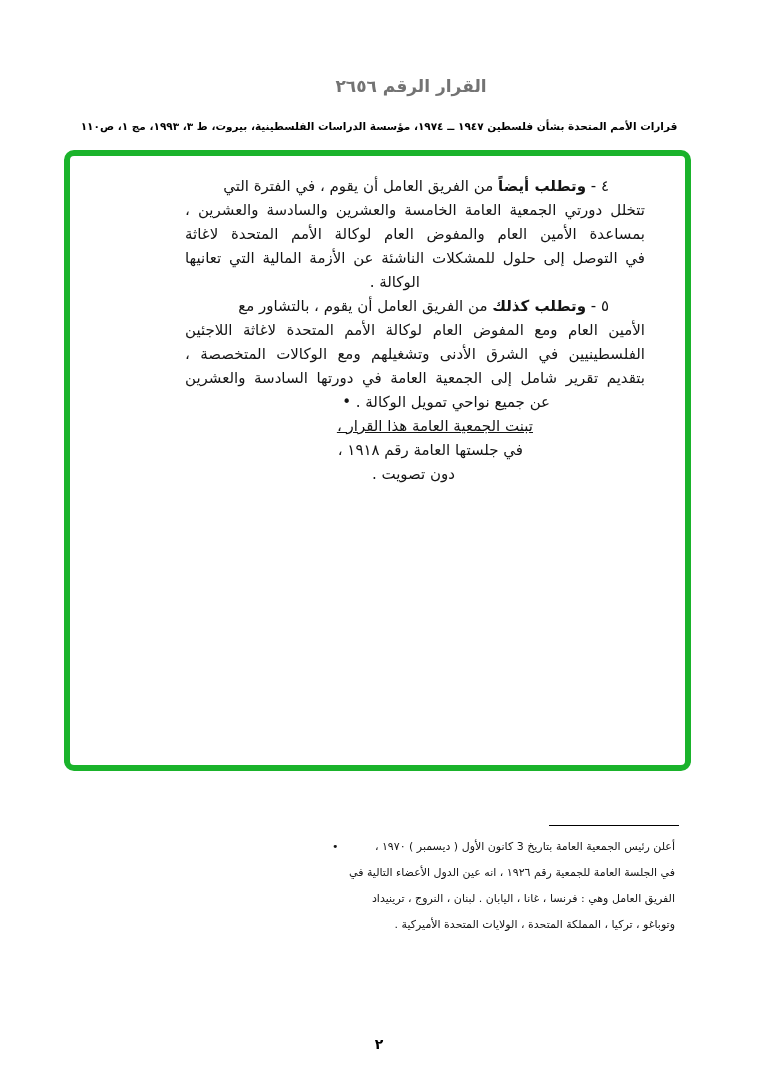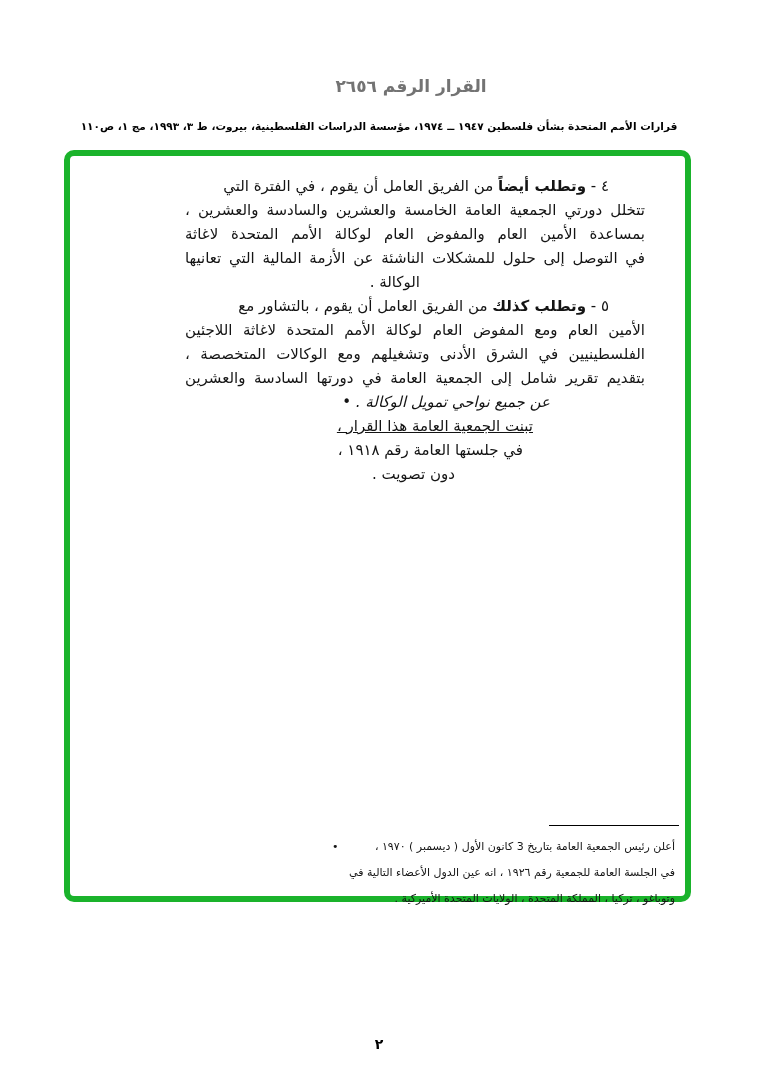--- a/index.html
+++ b/index.html
@@ -18,39 +18,39 @@
     letter-spacing: 0.5px;
     margin-left: 32px;
   }
   .doc-source {
     position: absolute; top: 120px; left: 0; width: 758px;
     text-align: center; direction: rtl;
     font-size: 10.5px; font-weight: bold; color: #000;
   }
   .green-box {
     position: absolute; left: 64px; top: 150px;
-    width: 627px; height: 752px;
+    width: 627px; height: 621px;
     border: 6px solid #1ab32b;
     border-radius: 10px;
     background: #ffffff;
   }
   .main-text {
     position: absolute; right: 40px; top: 18px;
     width: 460px;
     direction: rtl;
     font-size: 15px; line-height: 24px;
     color: #141414;
     text-align: right;
   }
   .line { min-height: 24px; white-space: nowrap; }
   .line.full { text-align: justify; text-align-last: justify; white-space: normal; }
   .line.indent { padding-right: 36px; }
   .line .para-bold { font-weight: bold; }
   .line.pos-wakala   { padding-right: 225px; }
-  .line.pos-center   { padding-right: 95px; font-style: italic; }
+  .line.pos-center   { padding-right: 95px; }
   .line.pos-adopt    { padding-right: 112px; text-decoration: underline; }
   .line.pos-session  { padding-right: 122px; }
   .line.pos-novote   { padding-right: 190px; }
   .footnote-rule {
     position: absolute; top: 669px; left: 479px;
     width: 130px; height: 0;
     border-top: 1.5px solid #000;
   }
   .footnote {
     position: absolute; top: 678px; right: 10px;
@@ -94,18 +94,19 @@
     <div class="line pos-adopt">تبنت الجمعية العامة هذا القرار ،</div>
     <div class="line pos-session">في جلستها العامة رقم ١٩١٨ ،</div>
     <div class="line pos-novote">دون تصويت .</div>
   </div>
 
   <div class="footnote-rule"></div>
 
   <div class="footnote">
     <div class="fn-line"><span class="fn-marker">•</span><span>أعلن رئيس الجمعية العامة بتاريخ 3 كانون الأول ( ديسمبر ) ١٩٧٠ ،</span></div>
     <div class="fn-line">في الجلسة العامة للجمعية رقم ١٩٢٦ ، انه عين الدول الأعضاء التالية في</div>
+    <div class="fn-line">الفريق العامل وهي : فرنسا ، غانا ، اليابان . لبنان ، النروج ، ترينيداد</div>
     <div class="fn-line">وتوباغو ، تركيا ، المملكة المتحدة ، الولايات المتحدة الأميركية .</div>
   </div>
 
 </div>
 
 <div class="page-number">٢</div>
 
 </body></html>

